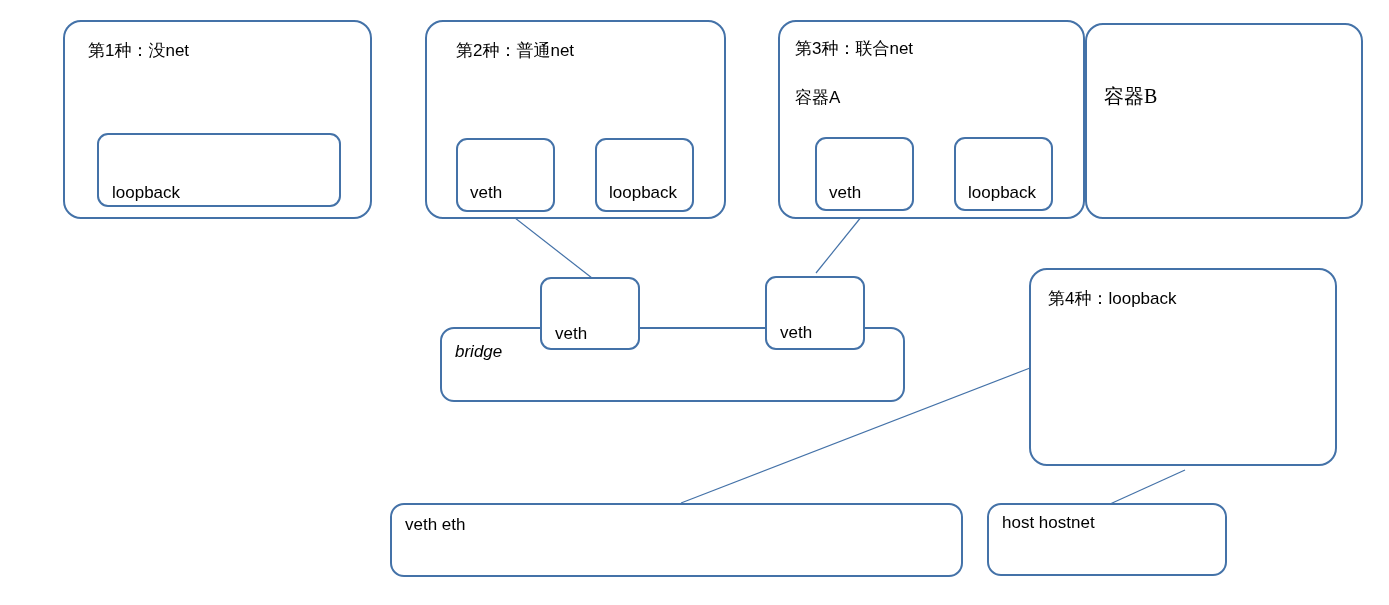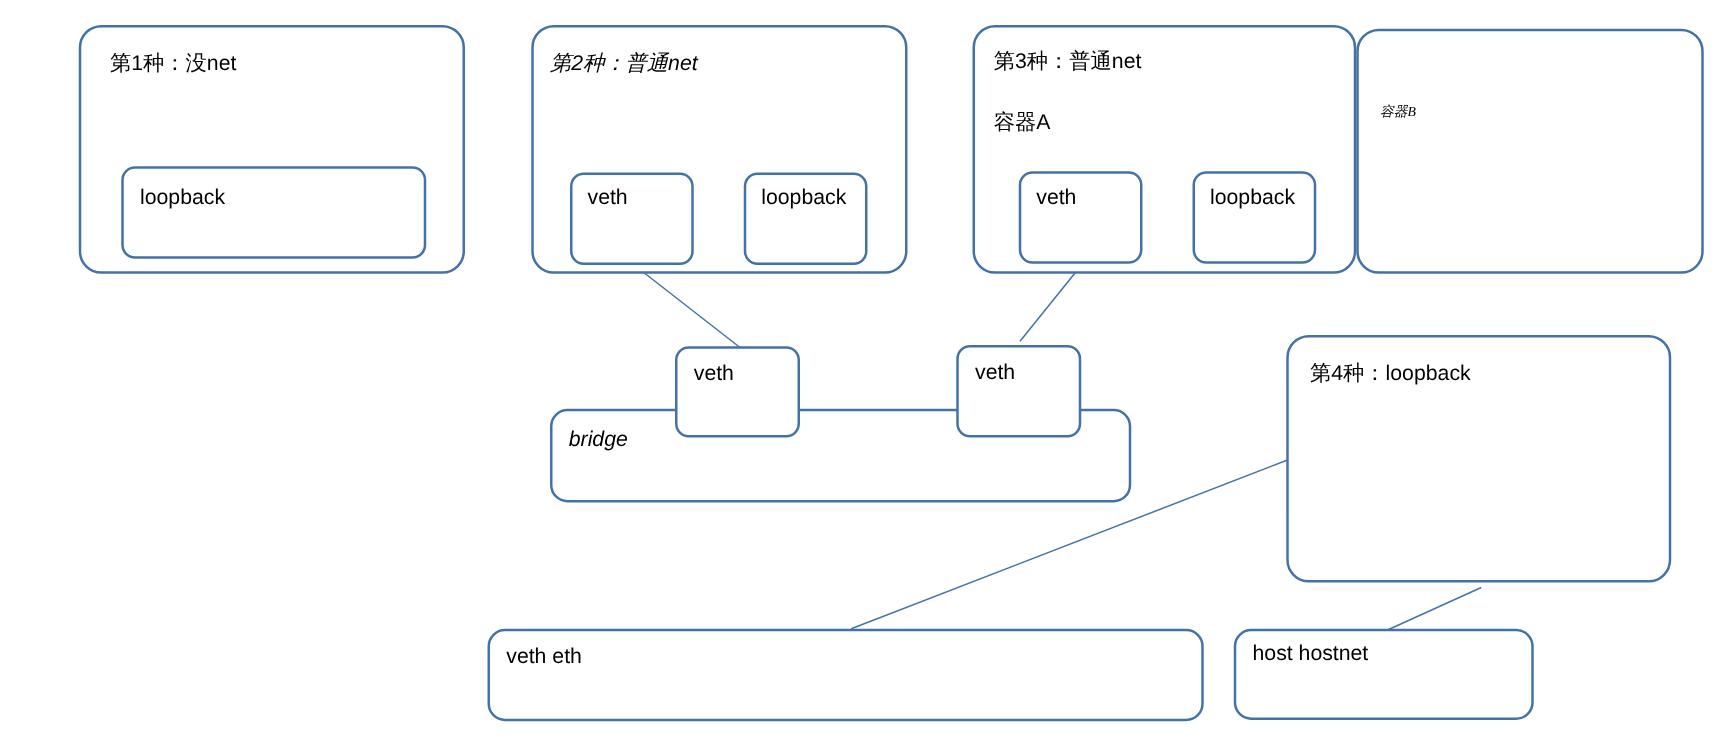--- a/index.html
+++ b/index.html
@@ -34,67 +34,66 @@
   .lbl {
     position: absolute;
     color: #000000;
     font-size: 17px;
     line-height: 1.25;
     white-space: nowrap;
     font-family: "Liberation Sans", "DejaVu Sans", sans-serif;
   }
   .lbl.serif {
     font-family: "Liberation Serif", "DejaVu Serif", serif;
-    font-size: 11px;
-    font-style: italic;
+    font-size: 20px;
   }
   svg.links {
     position: absolute;
     left: 0;
     top: 0;
     width: 1389px;
     height: 605px;
     pointer-events: none;
     overflow: visible;
   }
   svg.links line {
     stroke: #4472a8;
     stroke-width: 1.2;
   }
   .z1 { z-index: 1; }
   .z2 { z-index: 2; }
   .z3 { z-index: 3; }
-  .z4 { z-index: 4; }
+  .z4 { z-index: 4; margin-top: 35px; }
 </style>
 </head>
 <body>
 
 <div id="canvas">
 
   <svg class="links z1" viewBox="0 0 1389 605" preserveAspectRatio="none">
     <line x1="506" y1="211" x2="592" y2="278"></line>
     <line x1="866" y1="211" x2="816" y2="273"></line>
     <line x1="1030" y1="368" x2="681" y2="503"></line>
     <line x1="1185" y1="470" x2="1110" y2="504"></line>
   </svg>
 
   <div class="box outer z2" style="left:63px; top:20px; width:309px; height:199px;"></div>
   <div class="lbl z3" style="left:88px; top:40px;">第1种：没net</div>
   <div class="box small z3" style="left:97px; top:133px; width:244px; height:74px;"></div>
   <div class="lbl z4" style="left:112px; top:147px;">loopback</div>
 
   <div class="box outer z2" style="left:425px; top:20px; width:301px; height:199px;"></div>
-  <div class="lbl z3" style="left:440px; top:40px;font-style:italic;">第2种：普通net</div>
+  <div class="lbl z3" style="left:456px; top:40px;">第2种：普通net</div>
   <div class="box small z3" style="left:456px; top:138px; width:99px; height:74px;"></div>
   <div class="lbl z4" style="left:470px; top:147px;">veth</div>
   <div class="box small z3" style="left:595px; top:138px; width:99px; height:74px;"></div>
   <div class="lbl z4" style="left:609px; top:147px;">loopback</div>
 
   <div class="box outer z2" style="left:778px; top:20px; width:307px; height:199px;"></div>
-  <div class="lbl z3" style="left:795px; top:38px;">第3种：普通net</div>
+  <div class="lbl z3" style="left:795px; top:38px;">第3种：联合net</div>
   <div class="lbl z3" style="left:795px; top:87px;">容器A</div>
   <div class="box small z3" style="left:815px; top:137px; width:99px; height:74px;"></div>
   <div class="lbl z4" style="left:829px; top:147px;">veth</div>
   <div class="box small z3" style="left:954px; top:137px; width:99px; height:74px;"></div>
   <div class="lbl z4" style="left:968px; top:147px;">loopback</div>
 
   <div class="box outer z2" style="left:1085px; top:23px; width:278px; height:196px;"></div>
   <div class="lbl serif z3" style="left:1104px; top:84px;">容器B</div>
 
   <div class="box z2" style="left:440px; top:327px; width:465px; height:75px;"></div>

